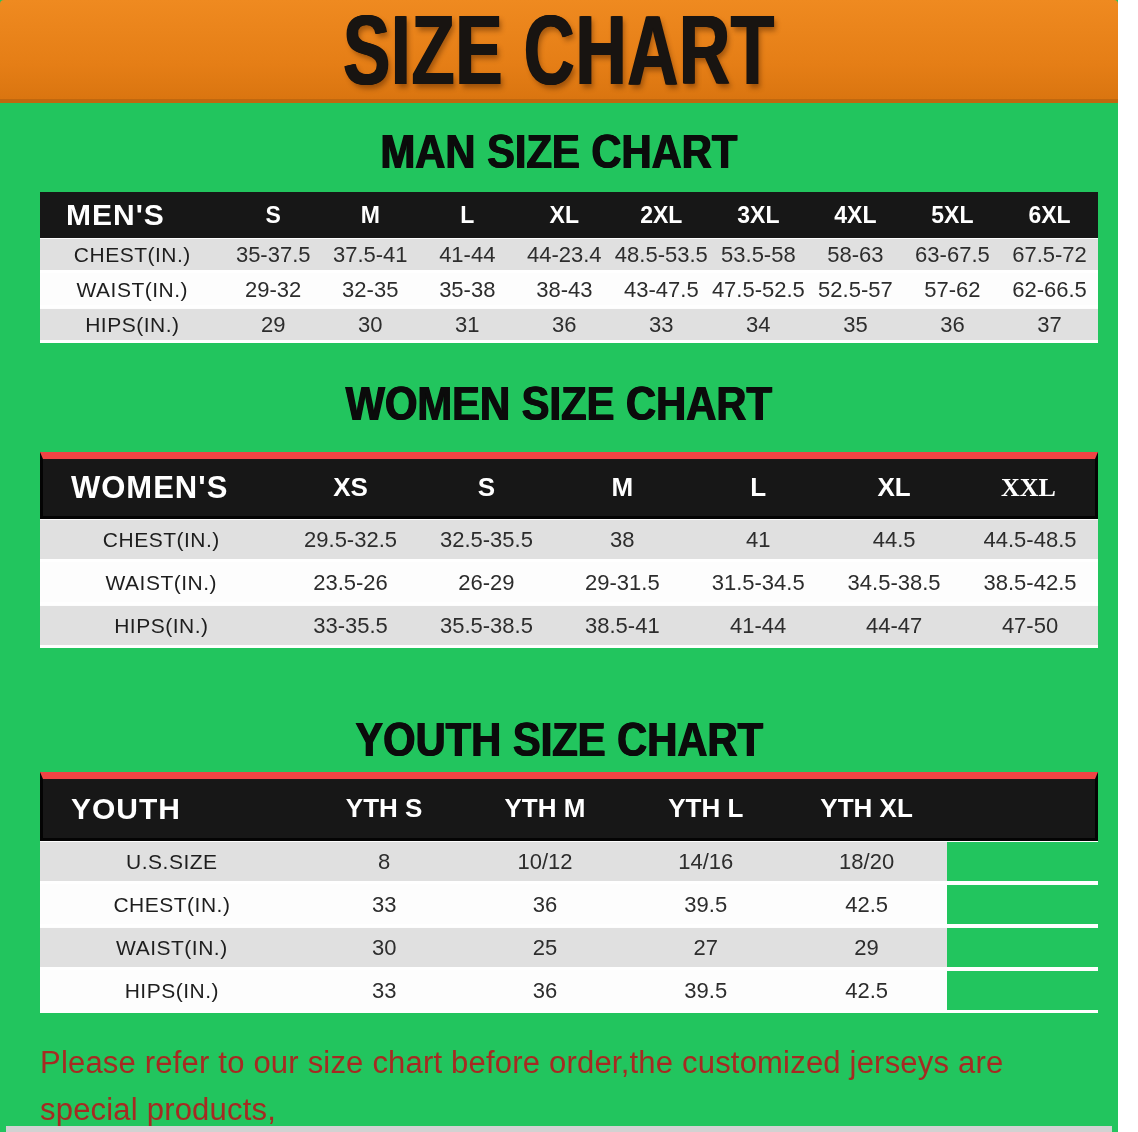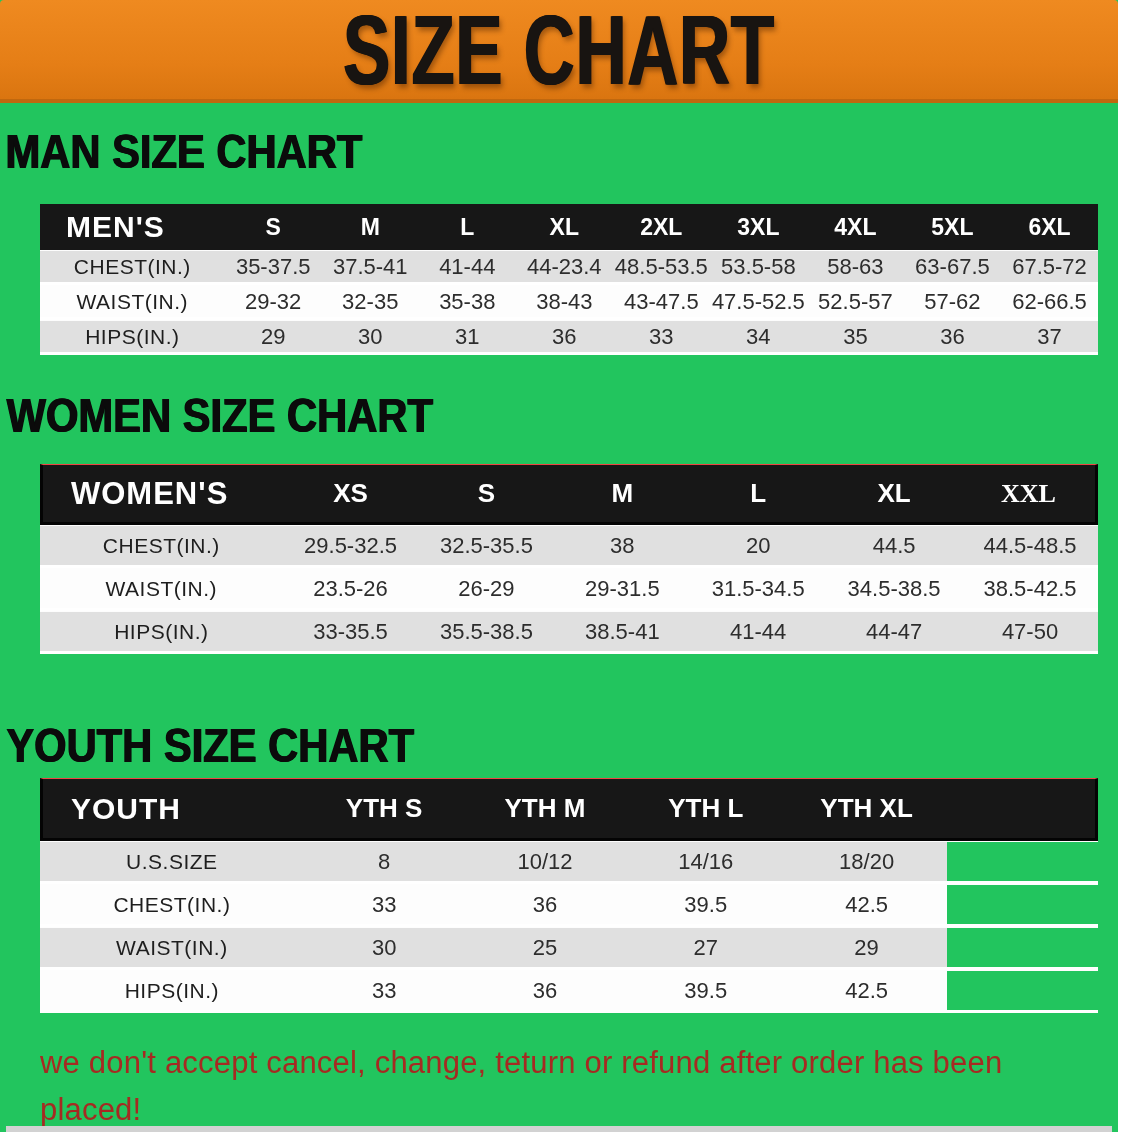--- a/index.html
+++ b/index.html
@@ -21,58 +21,58 @@
   }
   .banner-title{
     font-size:84px;font-weight:bold;line-height:1;
     color:#181411;letter-spacing:1px;white-space:nowrap;
     transform:scale(0.84,1.16);
     text-shadow:1px 0 0 #181411,-1px 0 0 #181411,3px 4px 5px rgba(80,35,0,.45);
   }
 
   
   .section-heading{
-    text-align:left;margin:0;font-weight:bold;color:#0b0b0b;
+    text-align:center;margin:0;font-weight:bold;color:#0b0b0b;
   }
   .section-heading .hd{
     display:inline-block;font-size:43px;line-height:46px;white-space:nowrap;
     transform:scale(0.97,1.12);
     text-shadow:0.7px 0 0 currentColor,-0.7px 0 0 currentColor;
   }
   .heading-man{margin-top:25px;}
   .heading-women{margin-top:37px;}
   .heading-youth{margin-top:68px;}
 
   
   table.size-table{
     width:1058px;margin-left:40px;
     border-collapse:separate;border-spacing:0;table-layout:fixed;
   }
-  .tbl-men{margin-top:30px;}
+  .tbl-men{margin-top:18px;}
   .tbl-women{margin-top:26px;}
   .tbl-youth{margin-top:10px;}
 
   .size-table th{
     background:#171717;color:#fff;font-weight:bold;
     text-align:center;vertical-align:middle;padding:0;
     white-space:nowrap;
   }
   .tbl-men th{height:46px;font-size:23px;}
   .tbl-men th:first-child{font-size:30px;text-align:left;padding-left:26px;width:15%;letter-spacing:1px;}
 
   .tbl-women th{height:57px;font-size:26px;}
   .tbl-women th:first-child{font-size:31px;text-align:left;padding-left:28px;width:20%;letter-spacing:1px;}
 
   .tbl-youth th{height:59px;font-size:26px;}
   .tbl-youth th:first-child{font-size:30px;text-align:left;padding-left:28px;width:22%;letter-spacing:1px;}
   .tbl-youth th:not(:first-child):not(:last-child){width:15.2%;}
   .tbl-youth th:last-child{width:auto;}
   .tbl-youth td:last-child{background:transparent;}
 
-  .boxed th{border-top:1px solid #ef4444;border-bottom:3px solid #040404;}
+  .boxed th{border-top:7px solid #ef4444;border-bottom:3px solid #040404;}
   .boxed th:first-child{border-left:3px solid #040404;}
   .boxed th:last-child{border-right:3px solid #040404;font-family:Liberation Serif, serif;}
 
   .size-table tbody td{
     height:31px;text-align:center;vertical-align:middle;
     font-size:22px;color:#2d2d2d;padding:0;
     border-bottom:3px solid #fff;border-top:1px solid #fdfdfd;
     white-space:nowrap;
   }
   .tbl-women tbody td{height:39px;}
@@ -175,21 +175,21 @@
             <th>XL</th>
             <th>XXL</th>
           </tr>
         </thead>
         <tbody>
           <tr>
             <td>CHEST(IN.)</td>
             <td>29.5-32.5</td>
             <td>32.5-35.5</td>
             <td>38</td>
-            <td>20</td>
+            <td>41</td>
             <td>44.5</td>
             <td>44.5-48.5</td>
           </tr>
           <tr>
             <td>WAIST(IN.)</td>
             <td>23.5-26</td>
             <td>26-29</td>
             <td>29-31.5</td>
             <td>31.5-34.5</td>
             <td>34.5-38.5</td>
@@ -252,17 +252,18 @@
             <td>36</td>
             <td>39.5</td>
             <td>42.5</td>
             <td></td>
           </tr>
         </tbody>
       </table>
   </section>
 
   <div class="disclaimer">
+    <div>Please refer to our size chart before order,the customized jerseys are special products,</div>
     <div>we don't accept cancel, change, teturn or refund after order has been placed!</div>
   </div>
 
   <div class="bottom-strip"></div>
 </div>
 
 </body></html>

